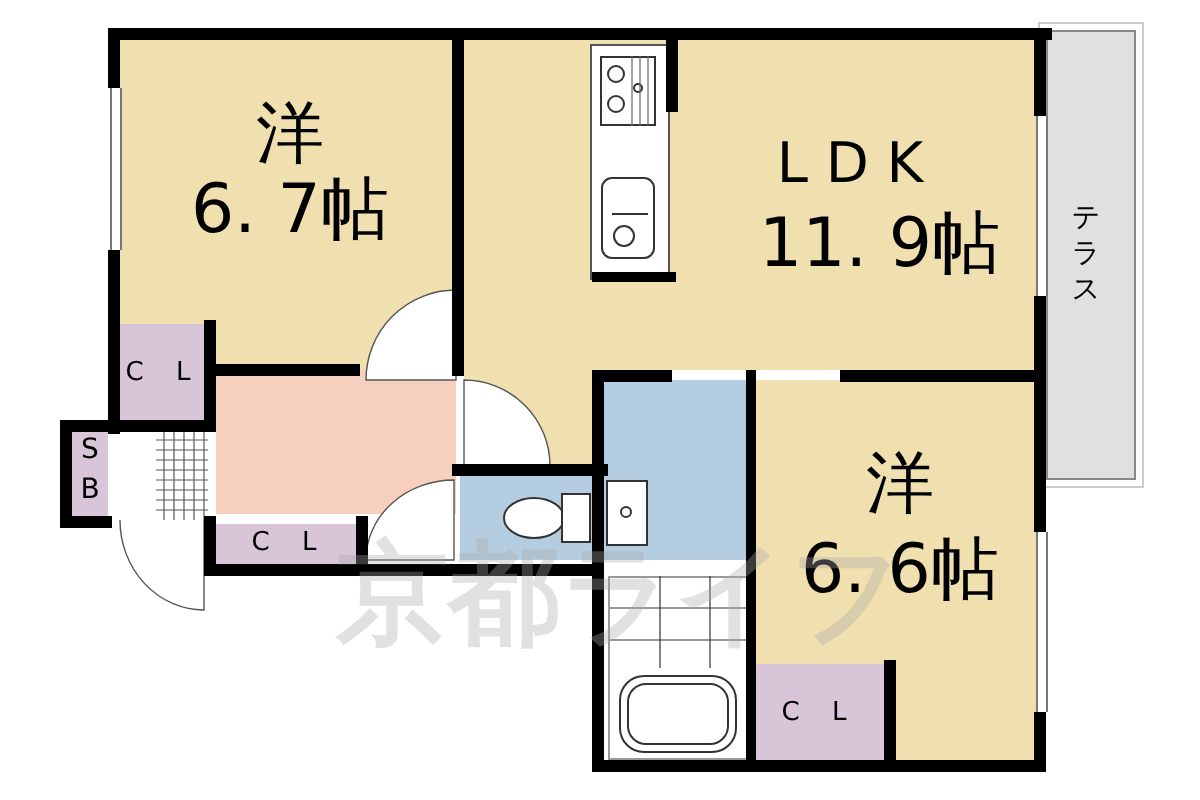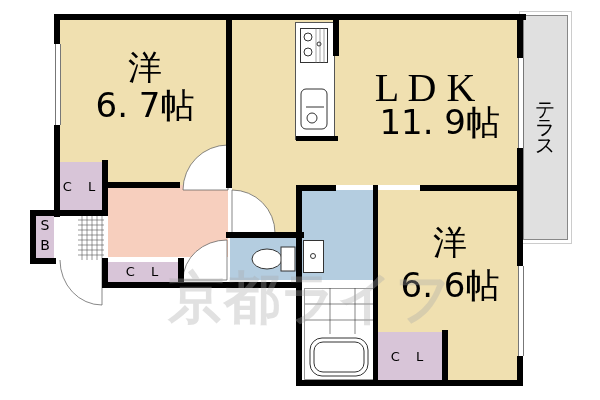--- a/index.html
+++ b/index.html
@@ -126,27 +126,27 @@
 <div class="wall" style="left:442px;top:330px;width:6px;height:54px;"></div>
 <div class="wall" style="left:333px;top:20px;width:6px;height:36px;"></div>
 <div class="wall" style="left:296px;top:136px;width:42px;height:5px;"></div>
 
 <div class="abs" style="left:55px;top:44px;width:4px;height:81px;border-left:1px solid #777;border-right:1px solid #777;background:#fff;"></div>
 <div class="abs" style="left:518px;top:58px;width:4px;height:90px;border-left:1px solid #777;border-right:1px solid #777;background:#fff;"></div>
 <div class="abs" style="left:518px;top:266px;width:4px;height:90px;border-left:1px solid #777;border-right:1px solid #777;background:#fff;"></div>
 
 <div class="label big" style="left:115px;top:50px;width:60px;">洋</div>
 <div class="label big" style="left:80px;top:88px;width:130px;">6. 7帖</div>
-<div class="label big" style="left:355px;top:68px;width:140px;font-size:40px;font-family:Liberation Serif, serif;">L D K</div>
+<div class="label big" style="left:355px;top:68px;width:140px;font-size:28px;">L D K</div>
 <div class="label big" style="left:350px;top:105px;width:150px;text-align:right;">11. 9帖</div>
 <div class="label big" style="left:420px;top:225px;width:60px;">洋</div>
 <div class="label big" style="left:385px;top:268px;width:130px;">6. 6帖</div>
 
 <div class="label cl" style="left:62px;top:180px;width:40px;font-size:13px;">C L</div>
 <div class="label cl" style="left:115px;top:265px;width:60px;font-size:13px;">C L</div>
 <div class="label cl" style="left:380px;top:350px;width:60px;font-size:13px;">C L</div>
 
 <div class="label" style="left:36px;top:218px;width:18px;font-size:14px;">S</div>
 <div class="label" style="left:36px;top:238px;width:18px;font-size:14px;">B</div>
 
-<div class="label" style="left:535px;top:100px;width:16px;font-size:20px;white-space:normal;word-break:break-all;line-height:18px;">テラス</div>
+<div class="label" style="left:535px;top:100px;width:16px;font-size:14px;white-space:normal;word-break:break-all;line-height:18px;">テラス</div>
 
 <div class="label" style="left:160px;top:270px;width:300px;font-size:56px;font-weight:bold;color:rgba(170,170,170,0.35);">京都ライフ</div>
 
 </body></html>

